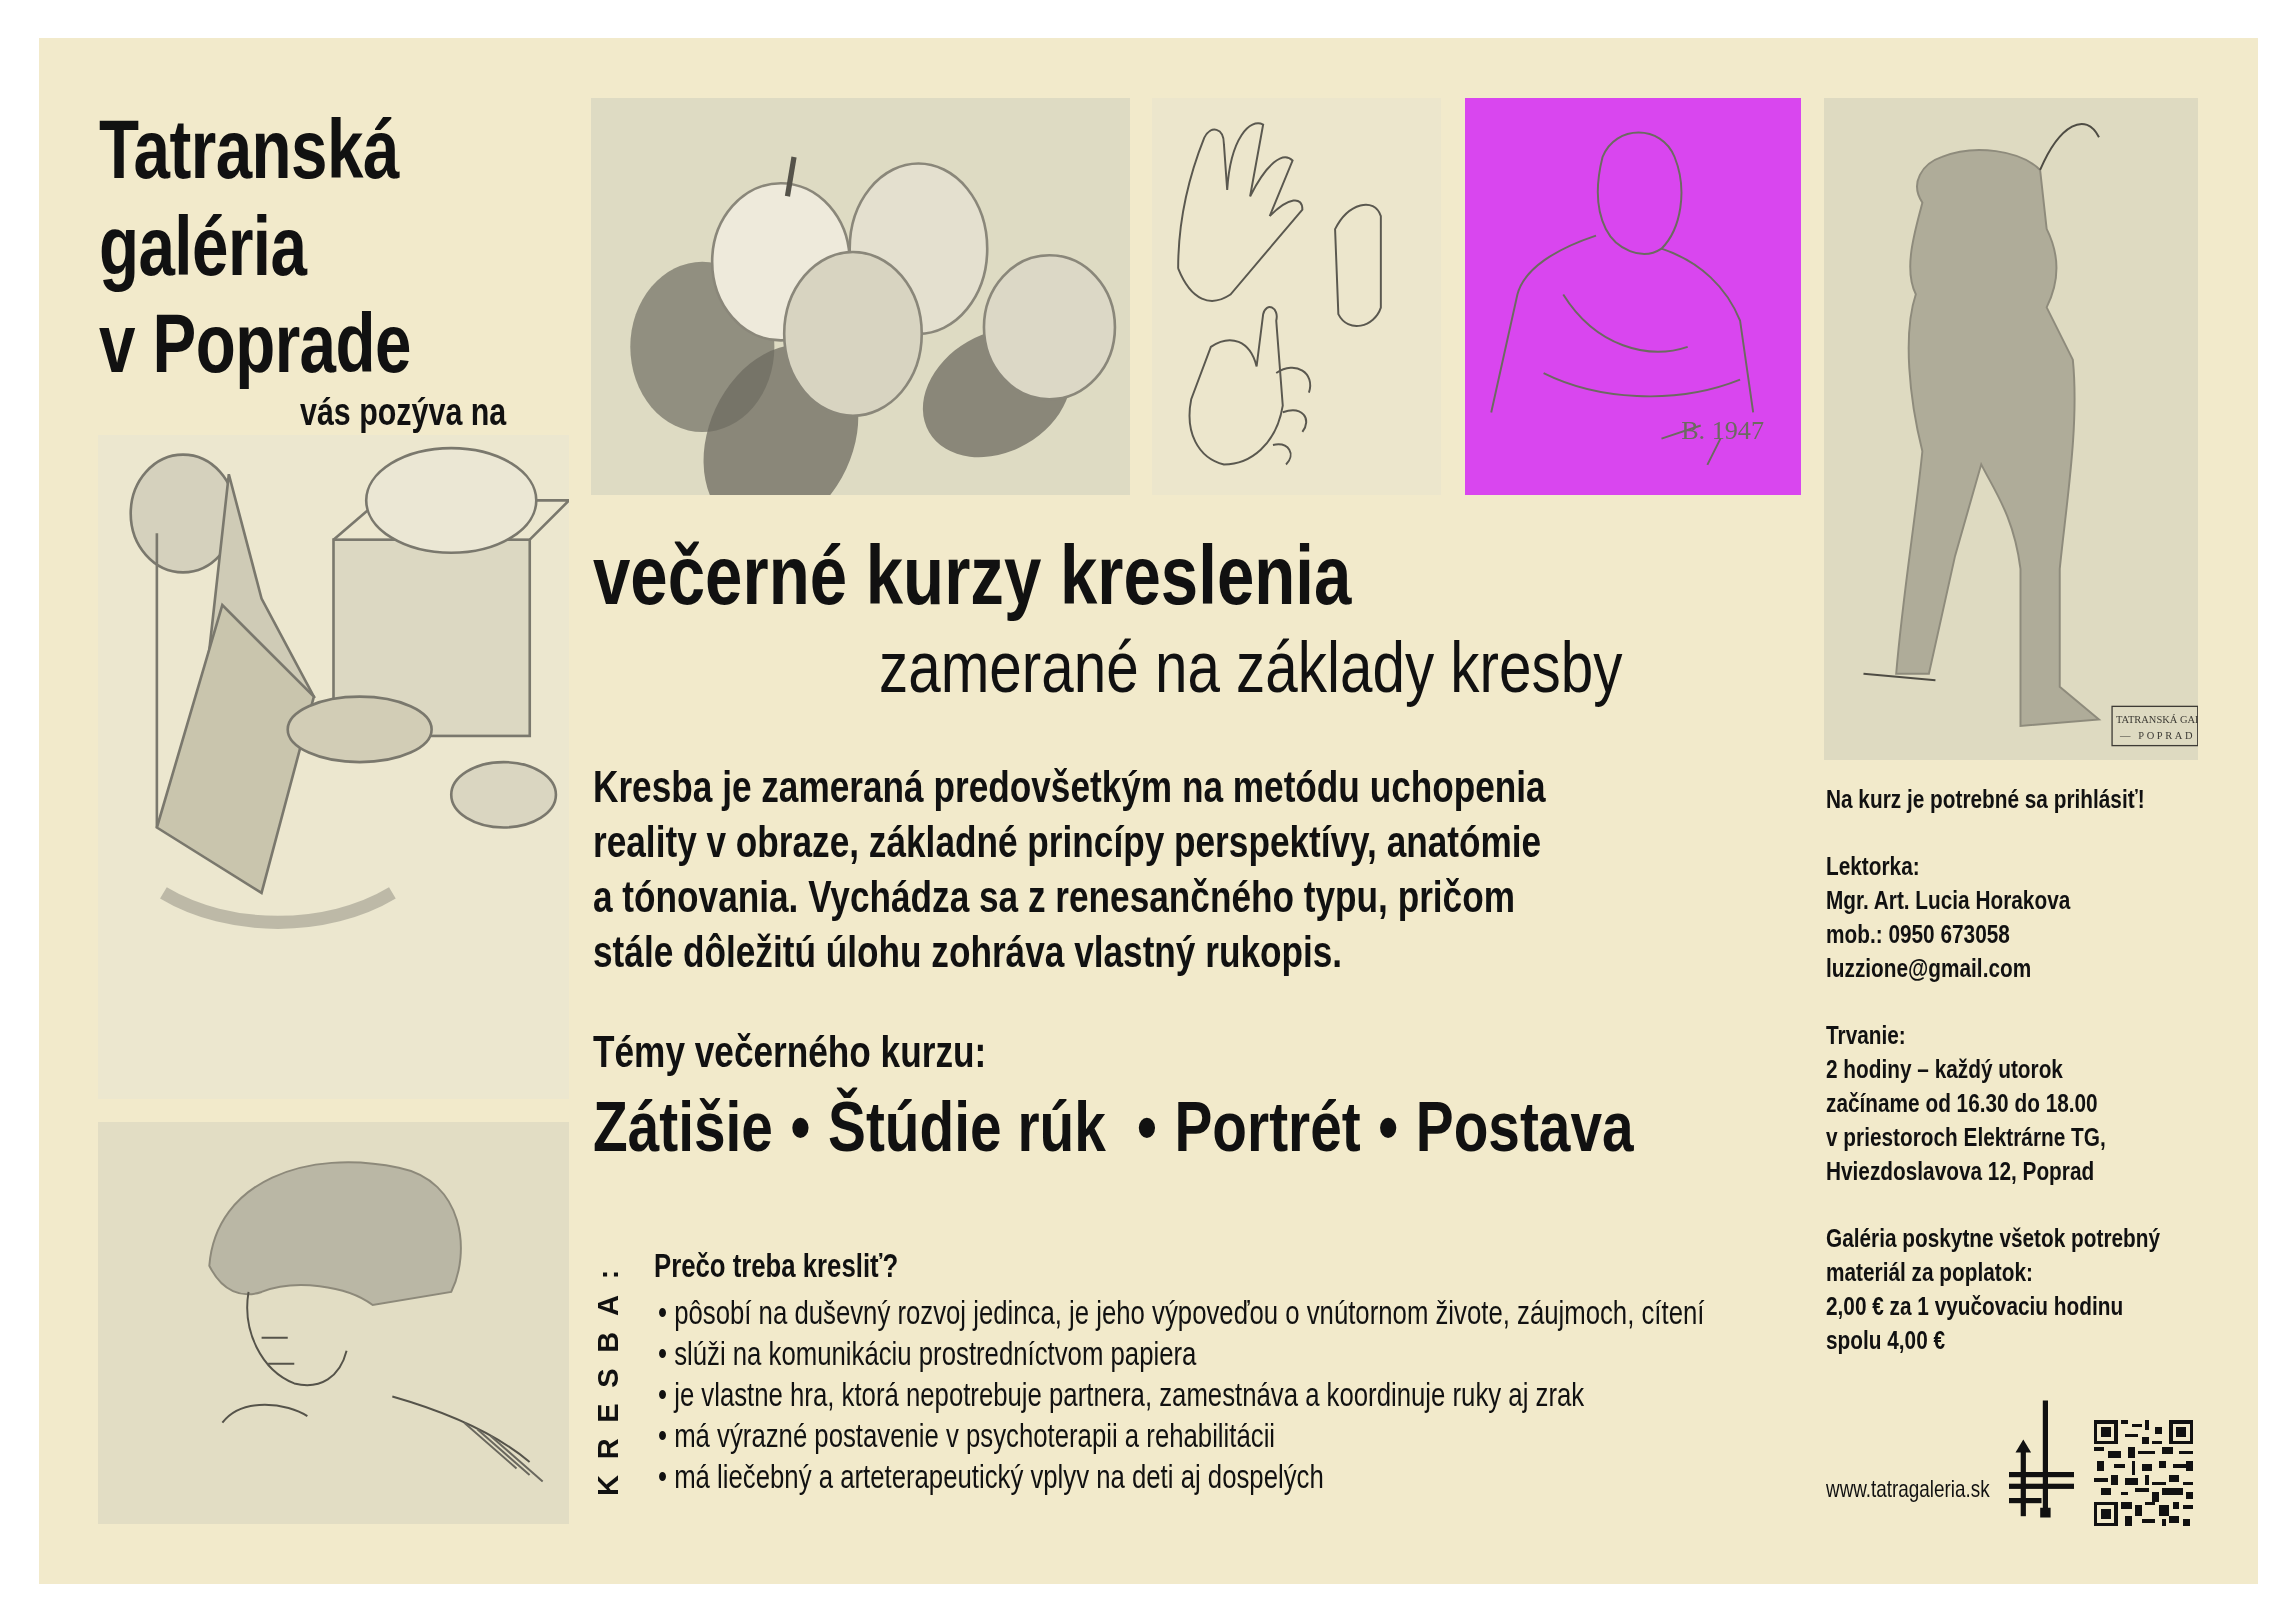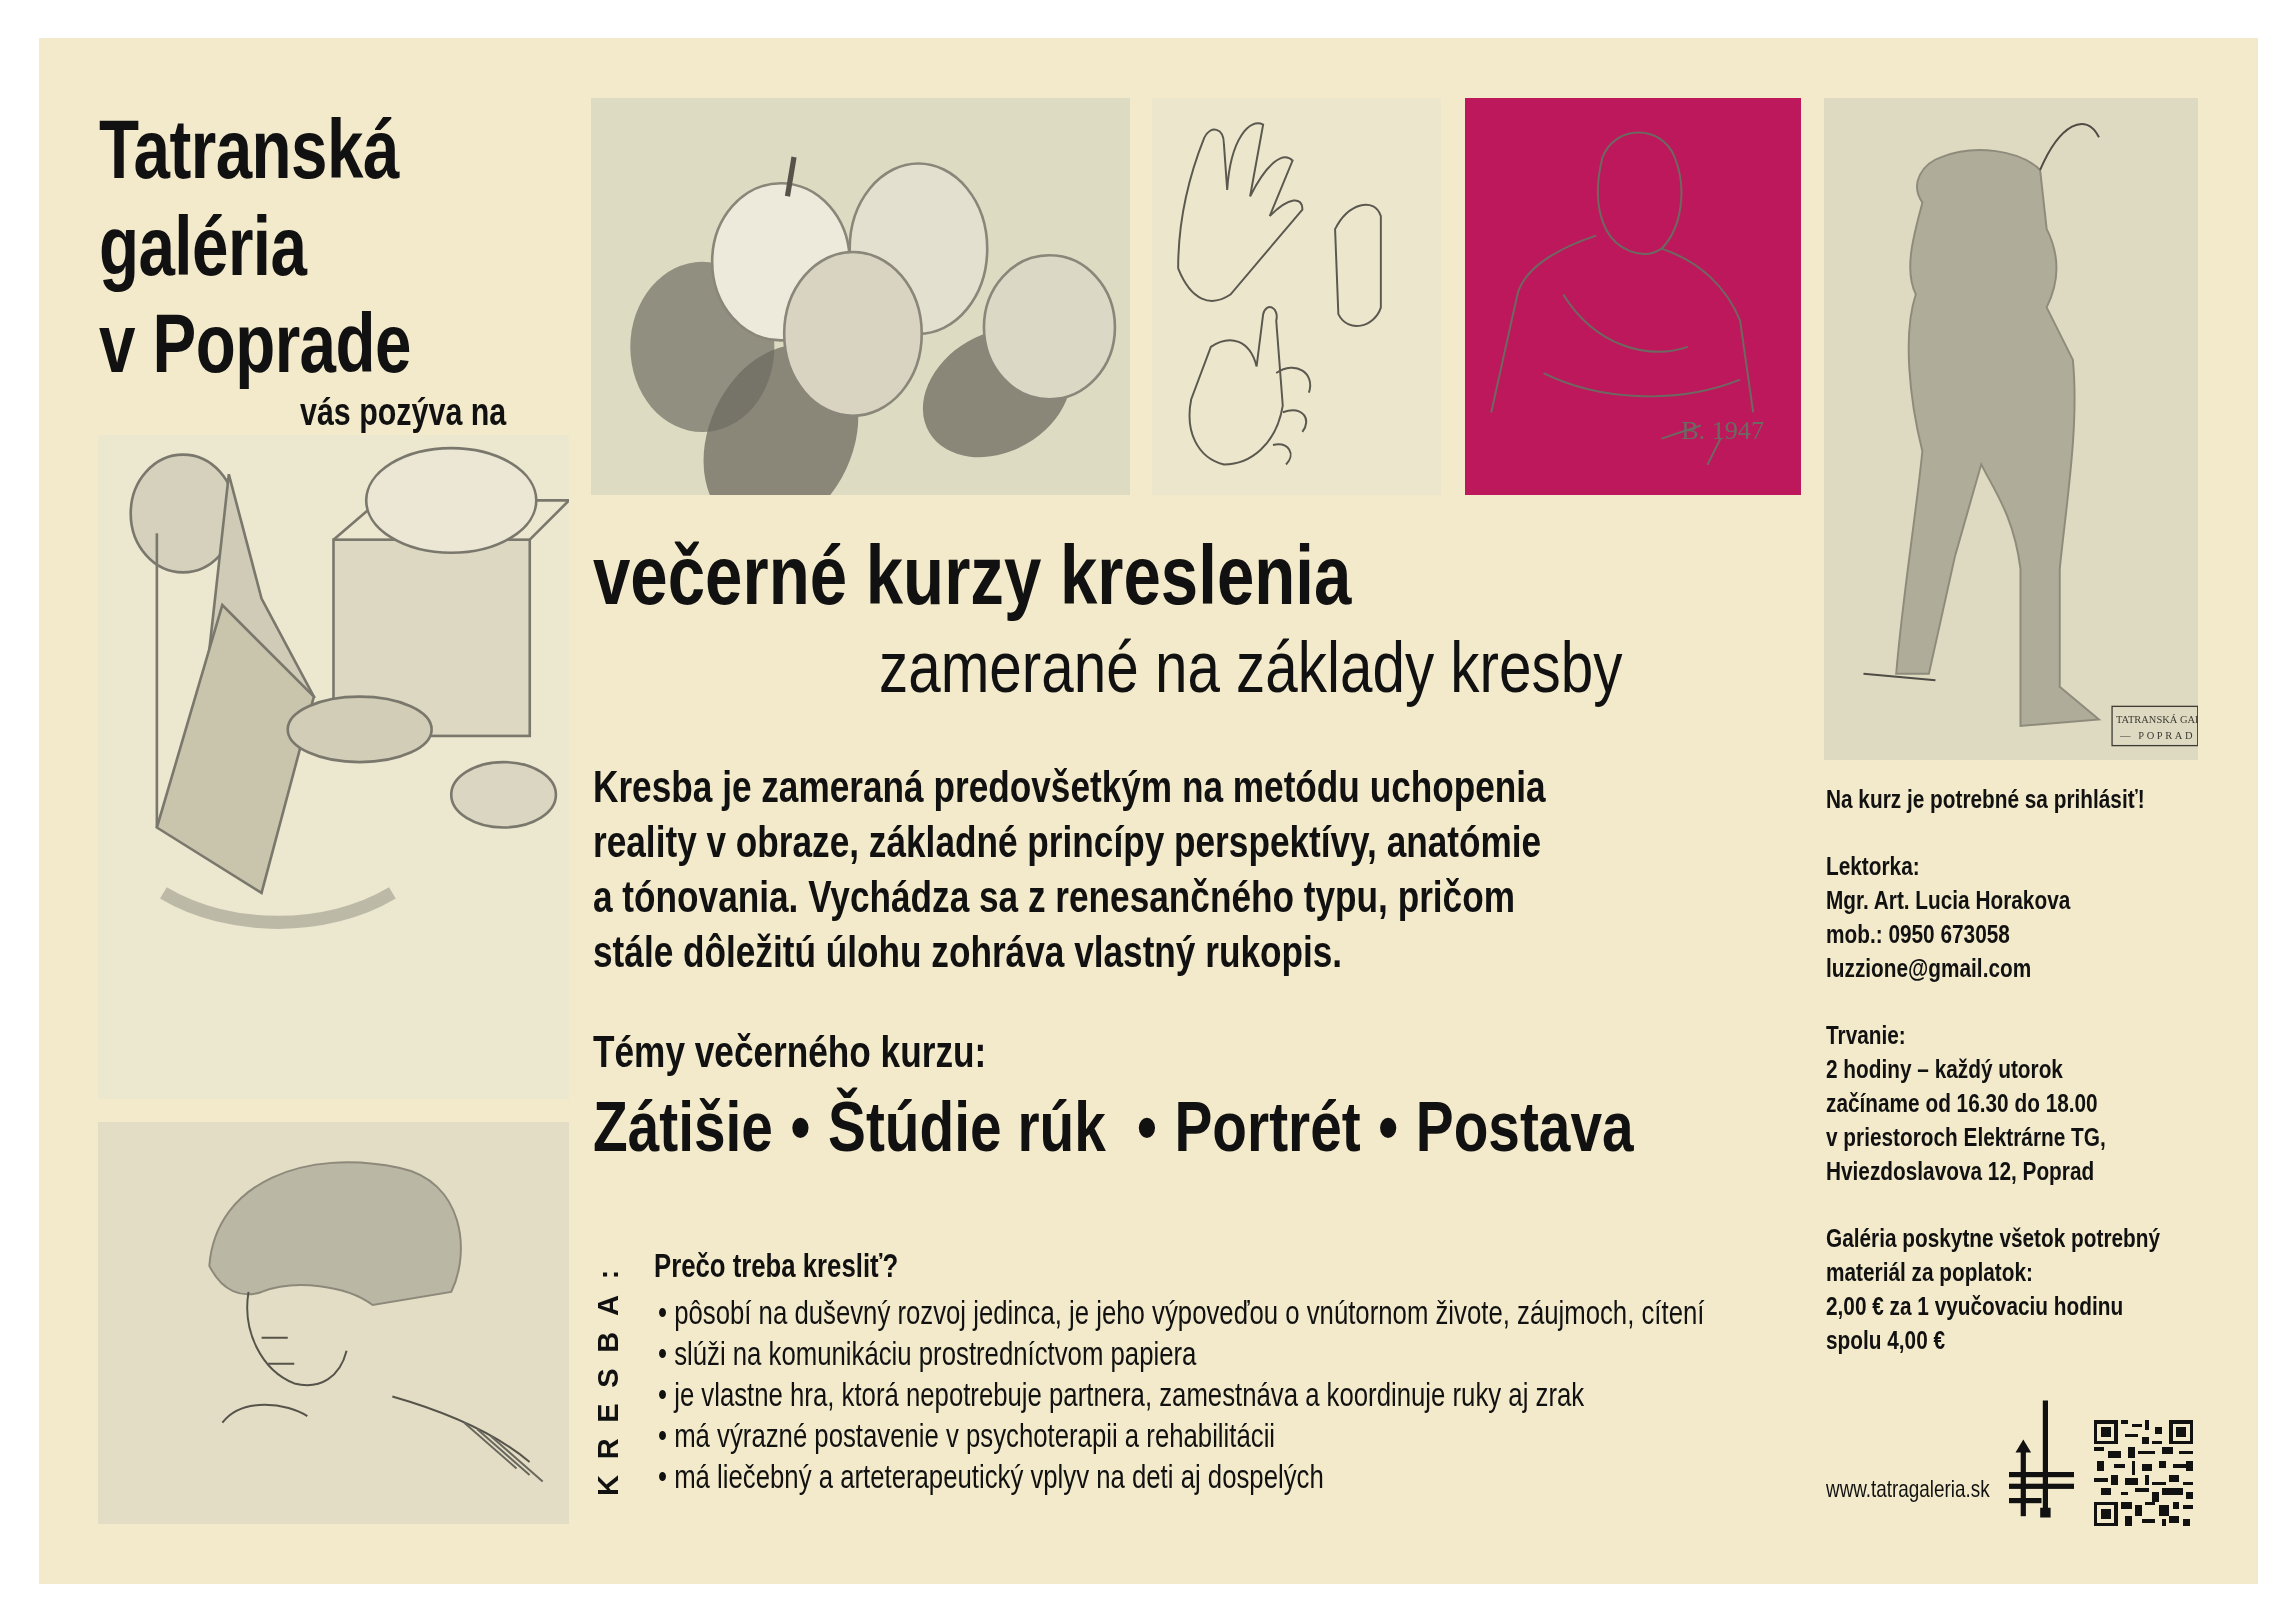--- a/index.html
+++ b/index.html
@@ -67,21 +67,21 @@
 
 <div class="img" style="left:1152px;top:98px;width:289px;height:397px;background:#ece6cc;">
   <svg viewBox="0 0 442 606" fill="none" stroke="#5a584f" stroke-width="3">
     <path d="M40 260 C40 180 60 110 80 60 M80 60 C90 40 110 45 110 70 L115 140 M115 140 C120 60 150 30 170 40 L150 150 M150 150 C175 100 200 80 215 95 L180 180 M180 180 C210 150 230 150 230 170 L120 300 C90 320 60 310 40 260"></path>
     <path d="M280 200 C300 160 340 150 350 180 L350 320 C340 350 300 360 285 330 Z"></path>
     <path d="M90 380 C120 360 150 370 160 410 L170 330 C175 310 195 320 190 340 L200 470 C190 530 150 560 110 560 C70 550 50 510 60 460 Z"></path>
     <path d="M190 420 C220 400 250 420 240 450 M200 480 C230 470 245 490 230 510 M185 530 C210 525 220 545 205 560"></path>
   </svg>
 </div>
 
-<div class="img" style="left:1465px;top:98px;width:336px;height:397px;background:#be185d;">
+<div class="img" style="left:1465px;top:98px;width:336px;height:397px;background:#d946ef;">
   <svg viewBox="0 0 513 606" fill="none" stroke="#6c6a60" stroke-width="3">
     <path d="M210 90 C230 40 300 40 320 90 C340 140 330 200 300 230 C270 250 230 230 215 200 C200 170 200 130 210 90"></path>
     <path d="M200 210 C140 230 90 260 80 300 L40 480 M300 230 C360 250 400 290 420 340 L440 480"></path>
     <path d="M150 300 C200 380 280 400 340 380 M120 420 C200 460 320 470 420 430"></path>
     <path d="M300 520 L360 500 M370 560 L390 520"></path>
     <text x="330" y="520" font-family="Liberation Serif, serif" font-size="40" fill="#6c6a60" stroke="none">B. 1947</text>
   </svg>
 </div>
 
 <div class="img" style="left:1824px;top:98px;width:374px;height:662px;background:#dedac1;">

